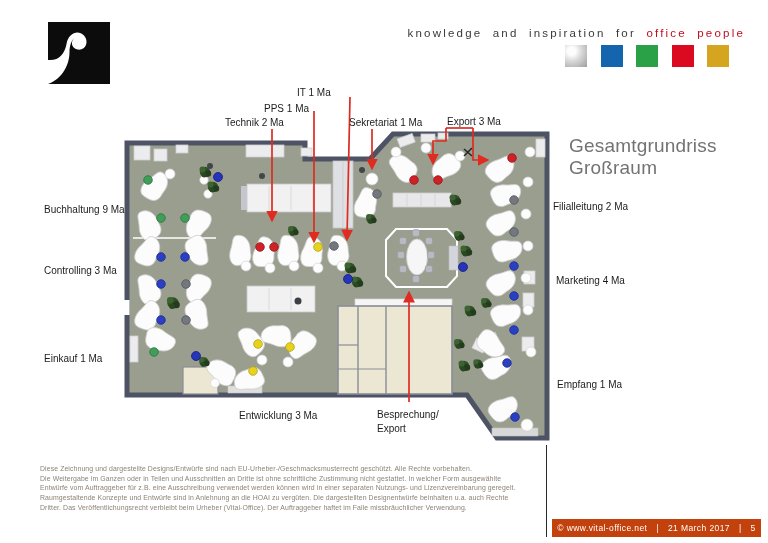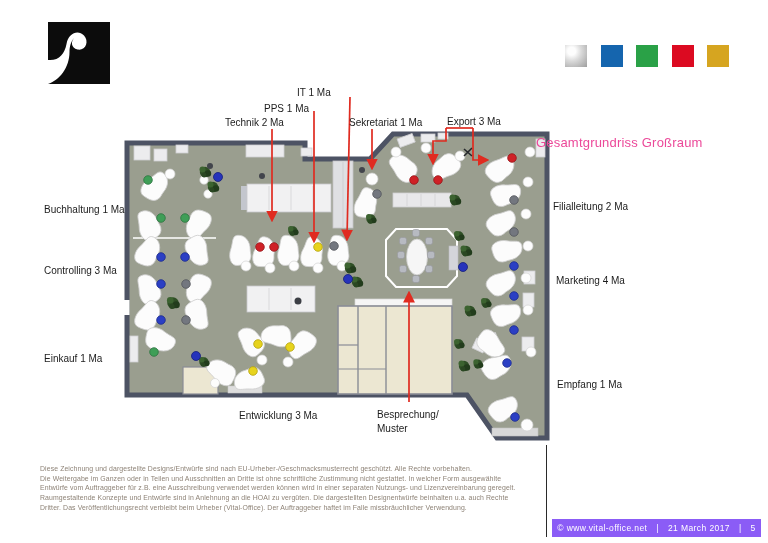--- a/index.html
+++ b/index.html
@@ -15,27 +15,27 @@
   .tagline .accent{color:#c20d1e;}
   .swatches{position:absolute;top:45px;left:565px;display:flex;gap:13.5px;}
   .sw{width:22px;height:22px;}
   .sw-silver{background:radial-gradient(circle at 30% 28%,#fdfdfd 0 18%,#d9d9d9 45%,#9e9e9e 100%);}
   .sw-blue{background:#1565ae;}
   .sw-green{background:#2aa147;}
   .sw-red{background:#dc0a21;}
   .sw-gold{background:#d6a520;}
   
   .lbl{position:absolute;font-size:10px;line-height:14px;color:#1c1c1c;white-space:nowrap;}
-  .title{position:absolute;left:536px;top:135px;font-size:13px;color:#ec4899;letter-spacing:.2px;}
+  .title{position:absolute;left:569px;top:135px;font-size:19px;color:#737373;letter-spacing:.2px;}
   
   .disclaimer{position:absolute;left:40px;top:464px;font-size:6.9px;line-height:9.7px;
               color:#8d8276;letter-spacing:.1px;}
   
   .vline{position:absolute;left:546px;top:445px;width:1px;height:92px;background:#2a2a2a;}
-  .footerbar{position:absolute;left:552px;top:519px;width:209px;height:18px;background:#8b5cf6;
+  .footerbar{position:absolute;left:552px;top:519px;width:209px;height:18px;background:#c2410c;
              color:#fff;font-size:8.5px;display:flex;align-items:center;justify-content:center;
              gap:9px;letter-spacing:.4px;}
   svg{position:absolute;left:0;top:0;}
   
   .wall{fill:#9a9e8f;stroke:#4d5364;stroke-width:5;}
   .cab{fill:#ececee;stroke:#cfcfd2;stroke-width:.8;}
   .st{fill:#fdfdfd;stroke:#d2d2d2;stroke-width:.7;}
   .chG{fill:#3f9e57;stroke:#2c7440;stroke-width:.8;}
   .chB{fill:#2b3fc4;stroke:#1c2b8e;stroke-width:.8;}
   .chR{fill:#cf2126;stroke:#951418;stroke-width:.8;}
@@ -259,48 +259,50 @@
       <path d="M314,111 L314,240" marker-end="url(#ah)"></path>
       <path d="M350,97 L347,238" marker-end="url(#ah)"></path>
       <path d="M372,129 L372,167" marker-end="url(#ah)"></path>
       <path d="M446,128 L473,128"></path>
       <path d="M446,128 L446,141 L433,141 L433,162" marker-end="url(#ah)"></path>
       <path d="M473,128 L473,160 L486,160" marker-end="url(#ah)"></path>
       <path d="M409,402 L409,294" marker-end="url(#ah)"></path>
     </g>
   </svg>
 
+  <div class="tagline"><span>knowledge and inspiration for</span> <span class="accent">office people</span>
+  </div>
   <div class="swatches">
     <div class="sw sw-silver"></div>
     <div class="sw sw-blue"></div>
     <div class="sw sw-green"></div>
     <div class="sw sw-red"></div>
     <div class="sw sw-gold"></div>
   </div>
 
   <div class="title">Gesamtgrundriss Großraum</div>
 
   <div class="lbl" style="left:297px;top:86px">IT 1 Ma</div>
   <div class="lbl" style="left:264px;top:102px">PPS 1 Ma</div>
   <div class="lbl" style="left:225px;top:116px">Technik 2 Ma</div>
   <div class="lbl" style="left:349px;top:116px">Sekretariat 1 Ma</div>
   <div class="lbl" style="left:447px;top:115px">Export 3 Ma</div>
 
-  <div class="lbl" style="left:44px;top:203px">Buchhaltung 1 Ma</div>
+  <div class="lbl" style="left:44px;top:203px">Buchhaltung 9 Ma</div>
   <div class="lbl" style="left:44px;top:264px">Controlling 3 Ma</div>
   <div class="lbl" style="left:44px;top:352px">Einkauf 1 Ma</div>
 
   <div class="lbl" style="left:553px;top:200px">Filialleitung 2 Ma</div>
   <div class="lbl" style="left:556px;top:274px">Marketing 4 Ma</div>
   <div class="lbl" style="left:557px;top:378px">Empfang 1 Ma</div>
 
   <div class="lbl" style="left:239px;top:409px">Entwicklung 3 Ma</div>
   <div class="lbl" style="left:377px;top:408px">
     <div>Besprechung/</div>
-    <div>Muster</div>
+    <div>Export</div>
   </div>
 
   <div class="disclaimer">
     <div>Diese Zeichnung und dargestellte Designs/Entwürfe sind nach EU-Urheber-/Geschmacksmusterrecht geschützt. Alle Rechte vorbehalten.</div>
     <div>Die Weitergabe im Ganzen oder in Teilen und Ausschnitten an Dritte ist ohne schriftliche Zustimmung nicht gestattet. In welcher Form ausgewählte</div>
     <div>Entwürfe vom Auftraggeber für z.B. eine Ausschreibung verwendet werden können wird in einer separaten Nutzungs- und Lizenzvereinbarung geregelt.</div>
     <div>Raumgestaltende Konzepte und Entwürfe sind in Anlehnung an die HOAI zu vergüten. Die dargestellten Designentwürfe beinhalten u.a. auch Rechte</div>
     <div>Dritter. Das Veröffentlichungsrecht verbleibt beim Urheber (Vital-Office). Der Auftraggeber haftet im Falle missbräuchlicher Verwendung.</div>
   </div>
 

